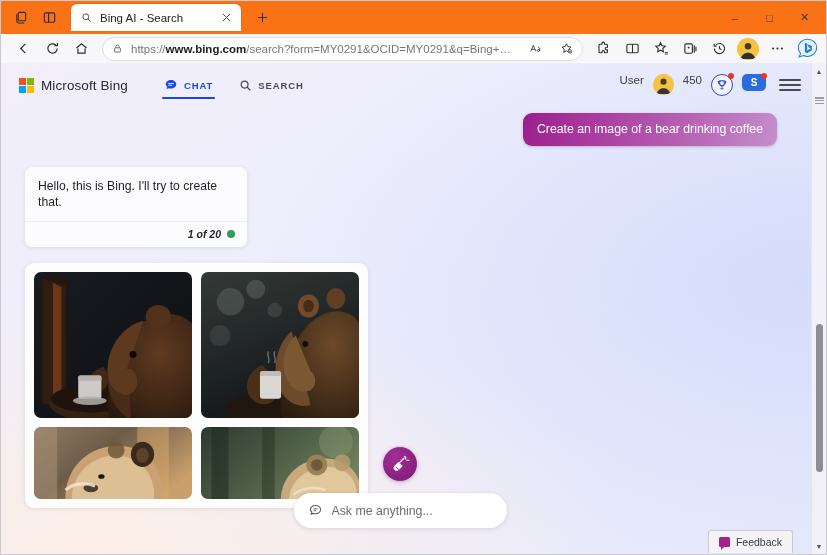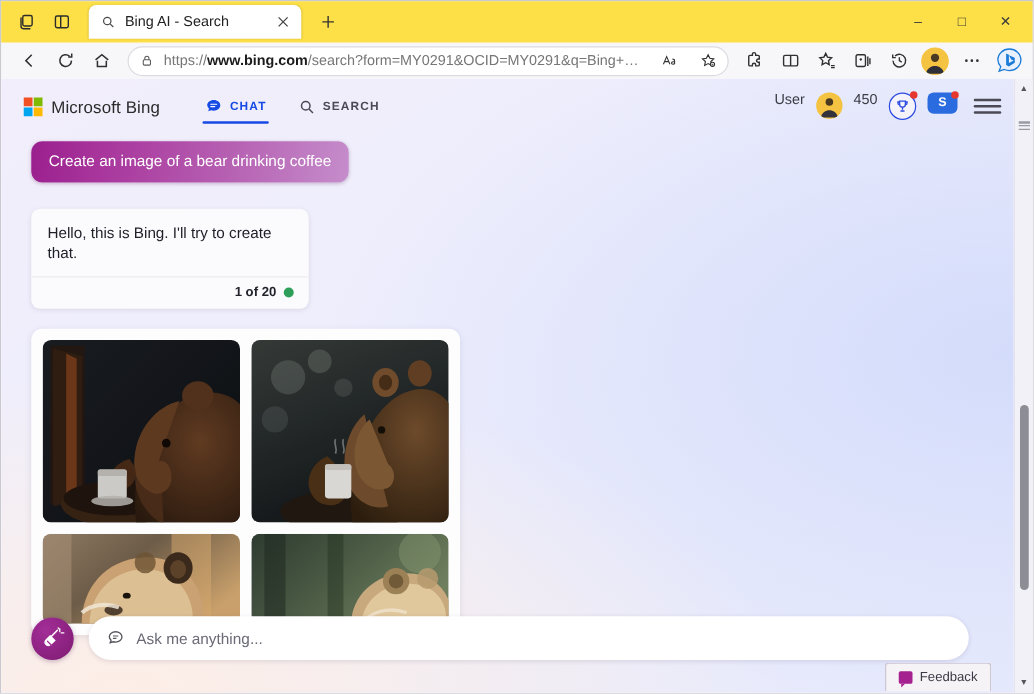--- a/index.html
+++ b/index.html
@@ -15,21 +15,21 @@
     display: flex; flex-direction: column;
     background: #f7f7f9;
     border: 1px solid #c9c9cf;
   }
 
   
   .tabstrip {
     height: 33px;
     display: flex; align-items: center;
     padding: 0 4px 0 6px;
-    background: #fde047;
+    background: #f97316;
     flex: 0 0 auto;
     position: relative;
   }
   .tool-ico {
     width: 28px; height: 26px;
     display: flex; align-items: center; justify-content: center;
     border-radius: 4px;
     color: #2b2b2b;
     flex: 0 0 auto;
   }
@@ -193,21 +193,21 @@
     color: #fff; font-size: 10px; font-weight: 700;
   }
   .hamburger {
     width: 22px; height: 22px; margin-left: 4px;
     display: flex; flex-direction: column; justify-content: center; gap: 3.5px;
   }
   .hamburger i { display:block; height: 1.6px; background: #4a4a55; border-radius: 1px; }
 
   
   .chat-area { padding: 6px 34px 0 24px; }
-  .msg-user-row { display: flex; justify-content: flex-start; }
+  .msg-user-row { display: flex; justify-content: flex-end; }
   .bubble-user {
     max-width: 330px;
     padding: 8px 14px;
     border-radius: 9px;
     color: #ffffff;
     font-size: 12.3px;
     background: linear-gradient(100deg, #9a1f8e 0%, #a8359c 22%, #b660b2 62%, #c58dcb 100%);
     box-shadow: 0 1px 3px rgba(80,20,80,.25);
     line-height: 1.35;
   }
@@ -219,21 +219,21 @@
     box-shadow: 0 1px 4px rgba(40,30,70,.10);
     overflow: hidden;
   }
   .bubble-bot-text {
     padding: 11px 13px 10px 13px;
     font-size: 12.2px; color: #1f1f28; line-height: 1.35;
   }
   .bubble-bot-foot {
     border-top: 1px solid #eeecf3;
     padding: 6px 12px 7px 12px;
-    display: flex; align-items: center; justify-content: flex-end; gap: 6px;
+    display: flex; align-items: center; justify-content: flex-end; gap: 6px; font-style: italic;
   }
   .turn-count { font-size: 10.5px; font-weight: 700; color: #23232c; }
   .turn-dot { width: 8px; height: 8px; border-radius: 50%; background: #2e9e5b; }
 
   
   .img-card {
     margin-top: 16px;
     width: 343px;
     background: #fdfdfe;
     border-radius: 9px;
@@ -250,21 +250,21 @@
     overflow: hidden;
     position: relative;
   }
   .gen-img svg { display: block; width: 100%; height: 100%; }
 
   
   .composer {
     position: absolute;
     left: 0; right: 0; bottom: 26px;
     padding: 0 36px 0 24px;
-    display: flex; align-items: center; gap: 12px;
+    display: flex; align-items: center; gap: 12px; flex-direction: column;
   }
   .sweep-btn {
     width: 34px; height: 34px; border-radius: 50%;
     background: radial-gradient(circle at 35% 30%, #a32d97 0%, #7d1b72 100%);
     display: flex; align-items: center; justify-content: center;
     flex: 0 0 auto;
     box-shadow: 0 1px 4px rgba(70,10,70,.3);
   }
   .inputbox {
     flex: 1 1 auto;

